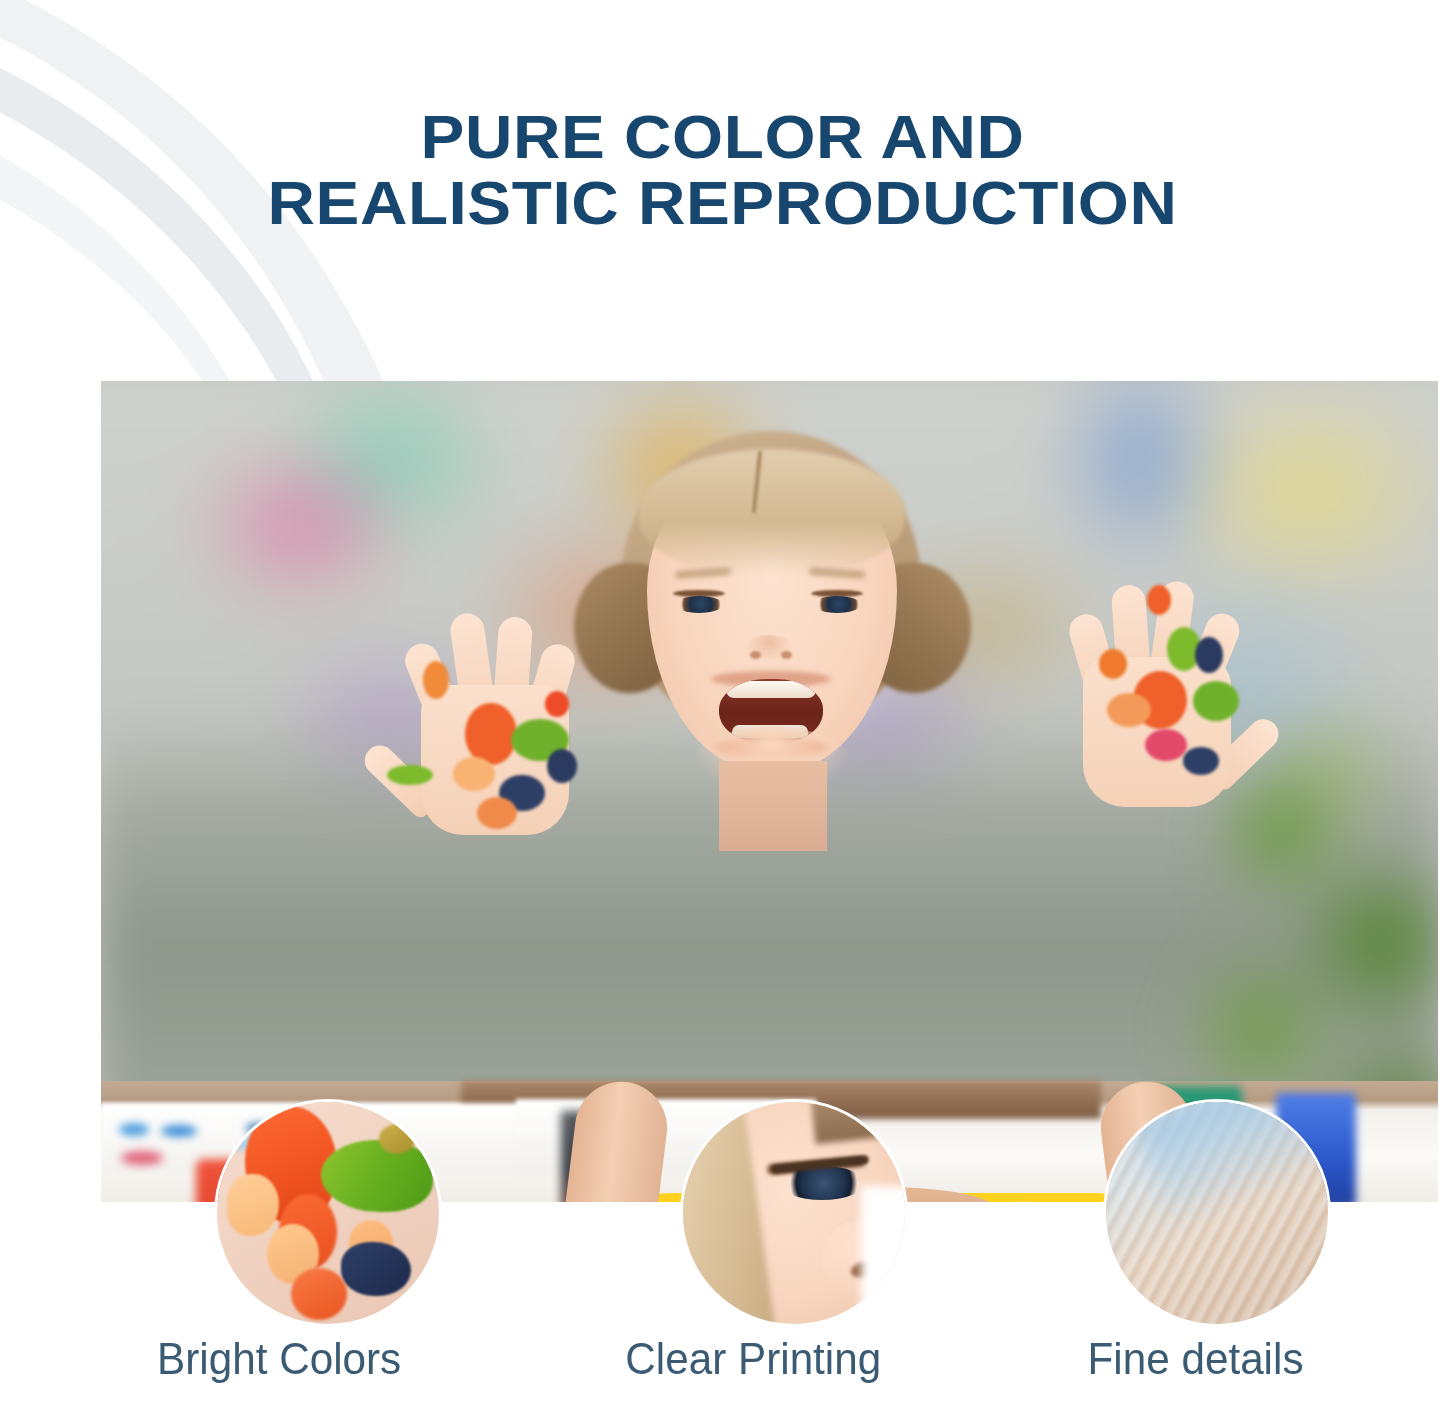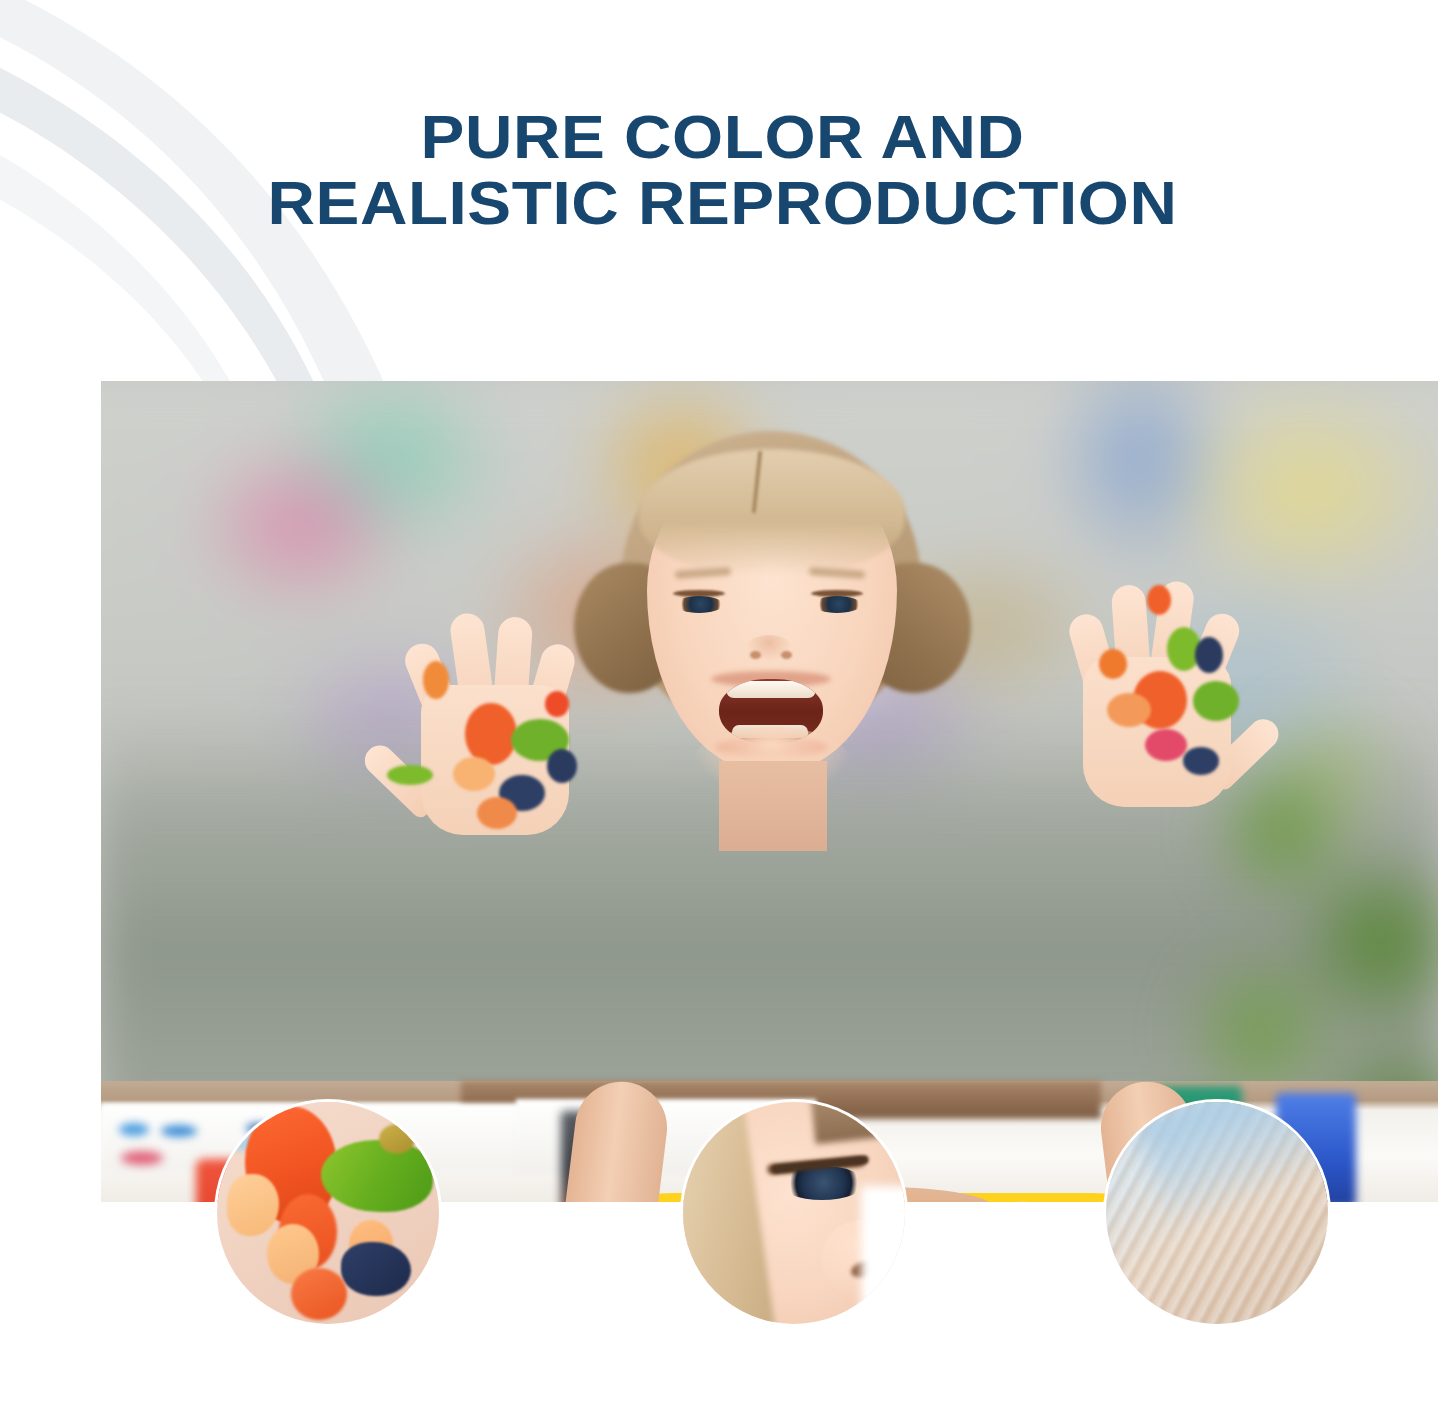--- a/index.html
+++ b/index.html
@@ -577,14 +577,19 @@
     <div class="c2-nostril"></div>
     <div class="c2-white"></div>
   </div>
 
   <div class="circle" id="circle-fine">
     <div class="c3-bg"></div>
     <div class="c3-strands"></div>
     <div class="c3-sky"></div>
   </div>
 
+  <div class="captions">
+    <div class="cap" id="cap-bright">Bright Colors</div>
+    <div class="cap" id="cap-clear">Clear Printing</div>
+    <div class="cap" id="cap-fine">Fine details</div>
+  </div>
 
 </div>
 
 </body></html>

